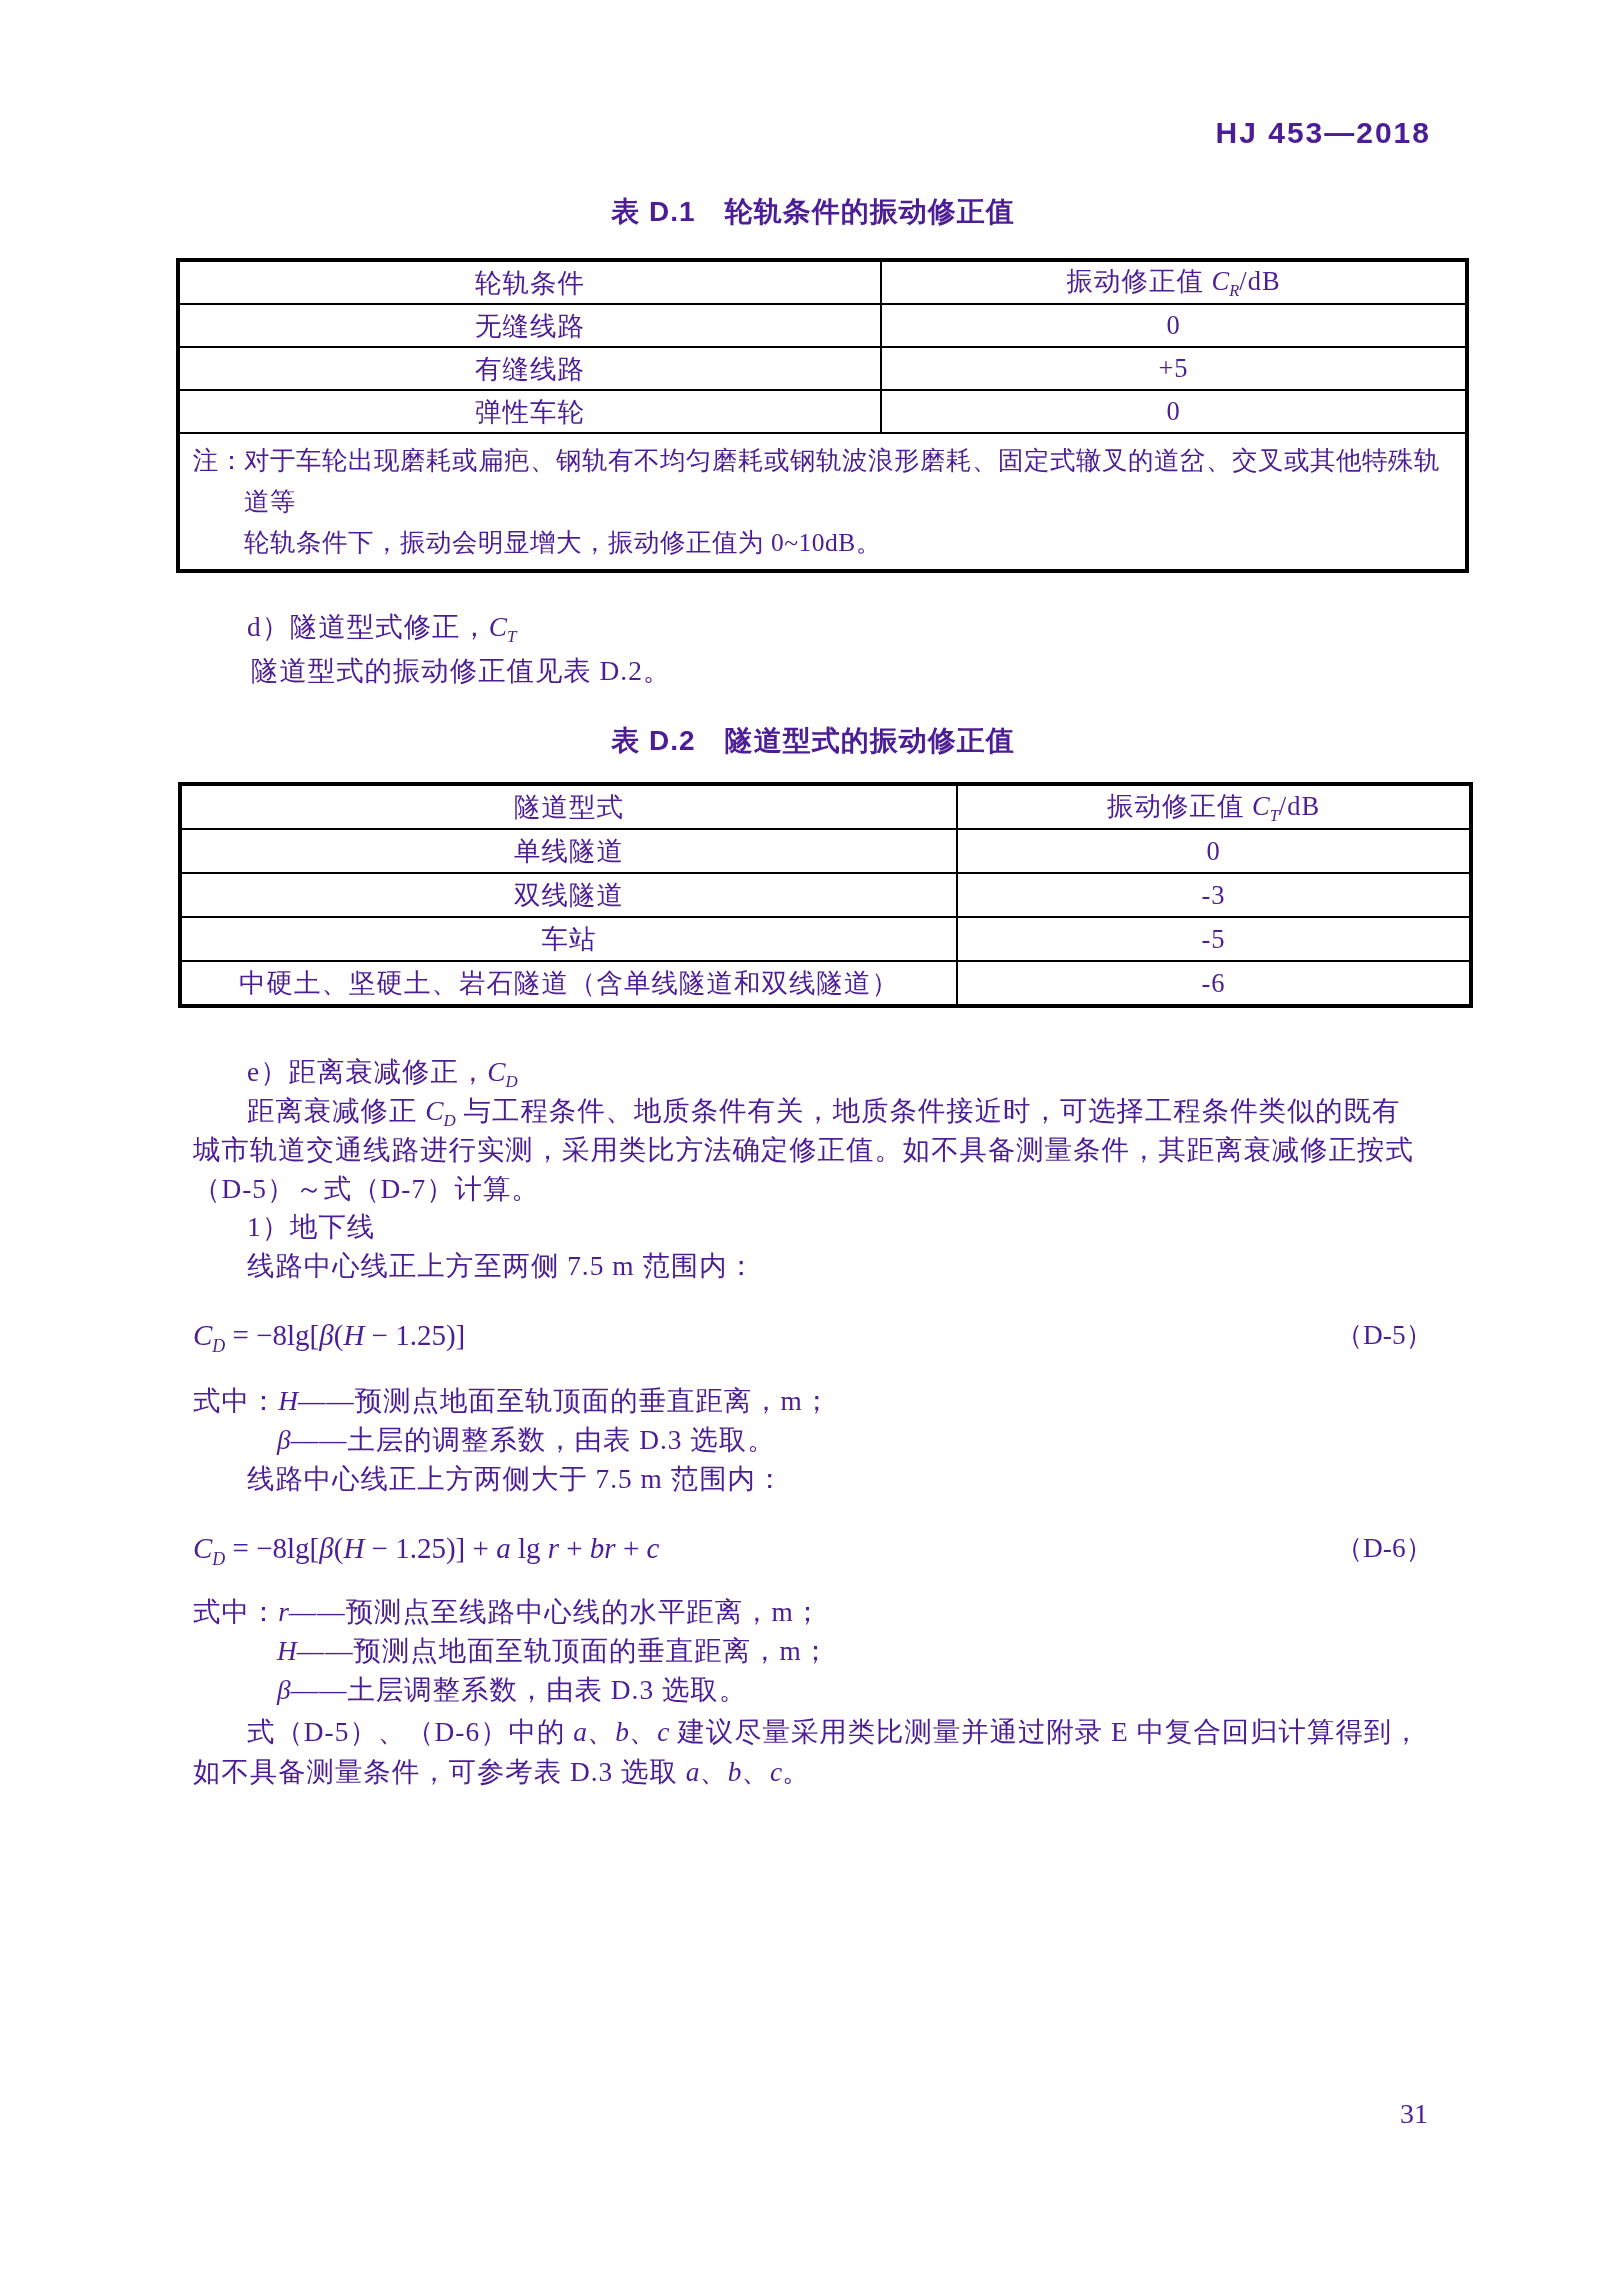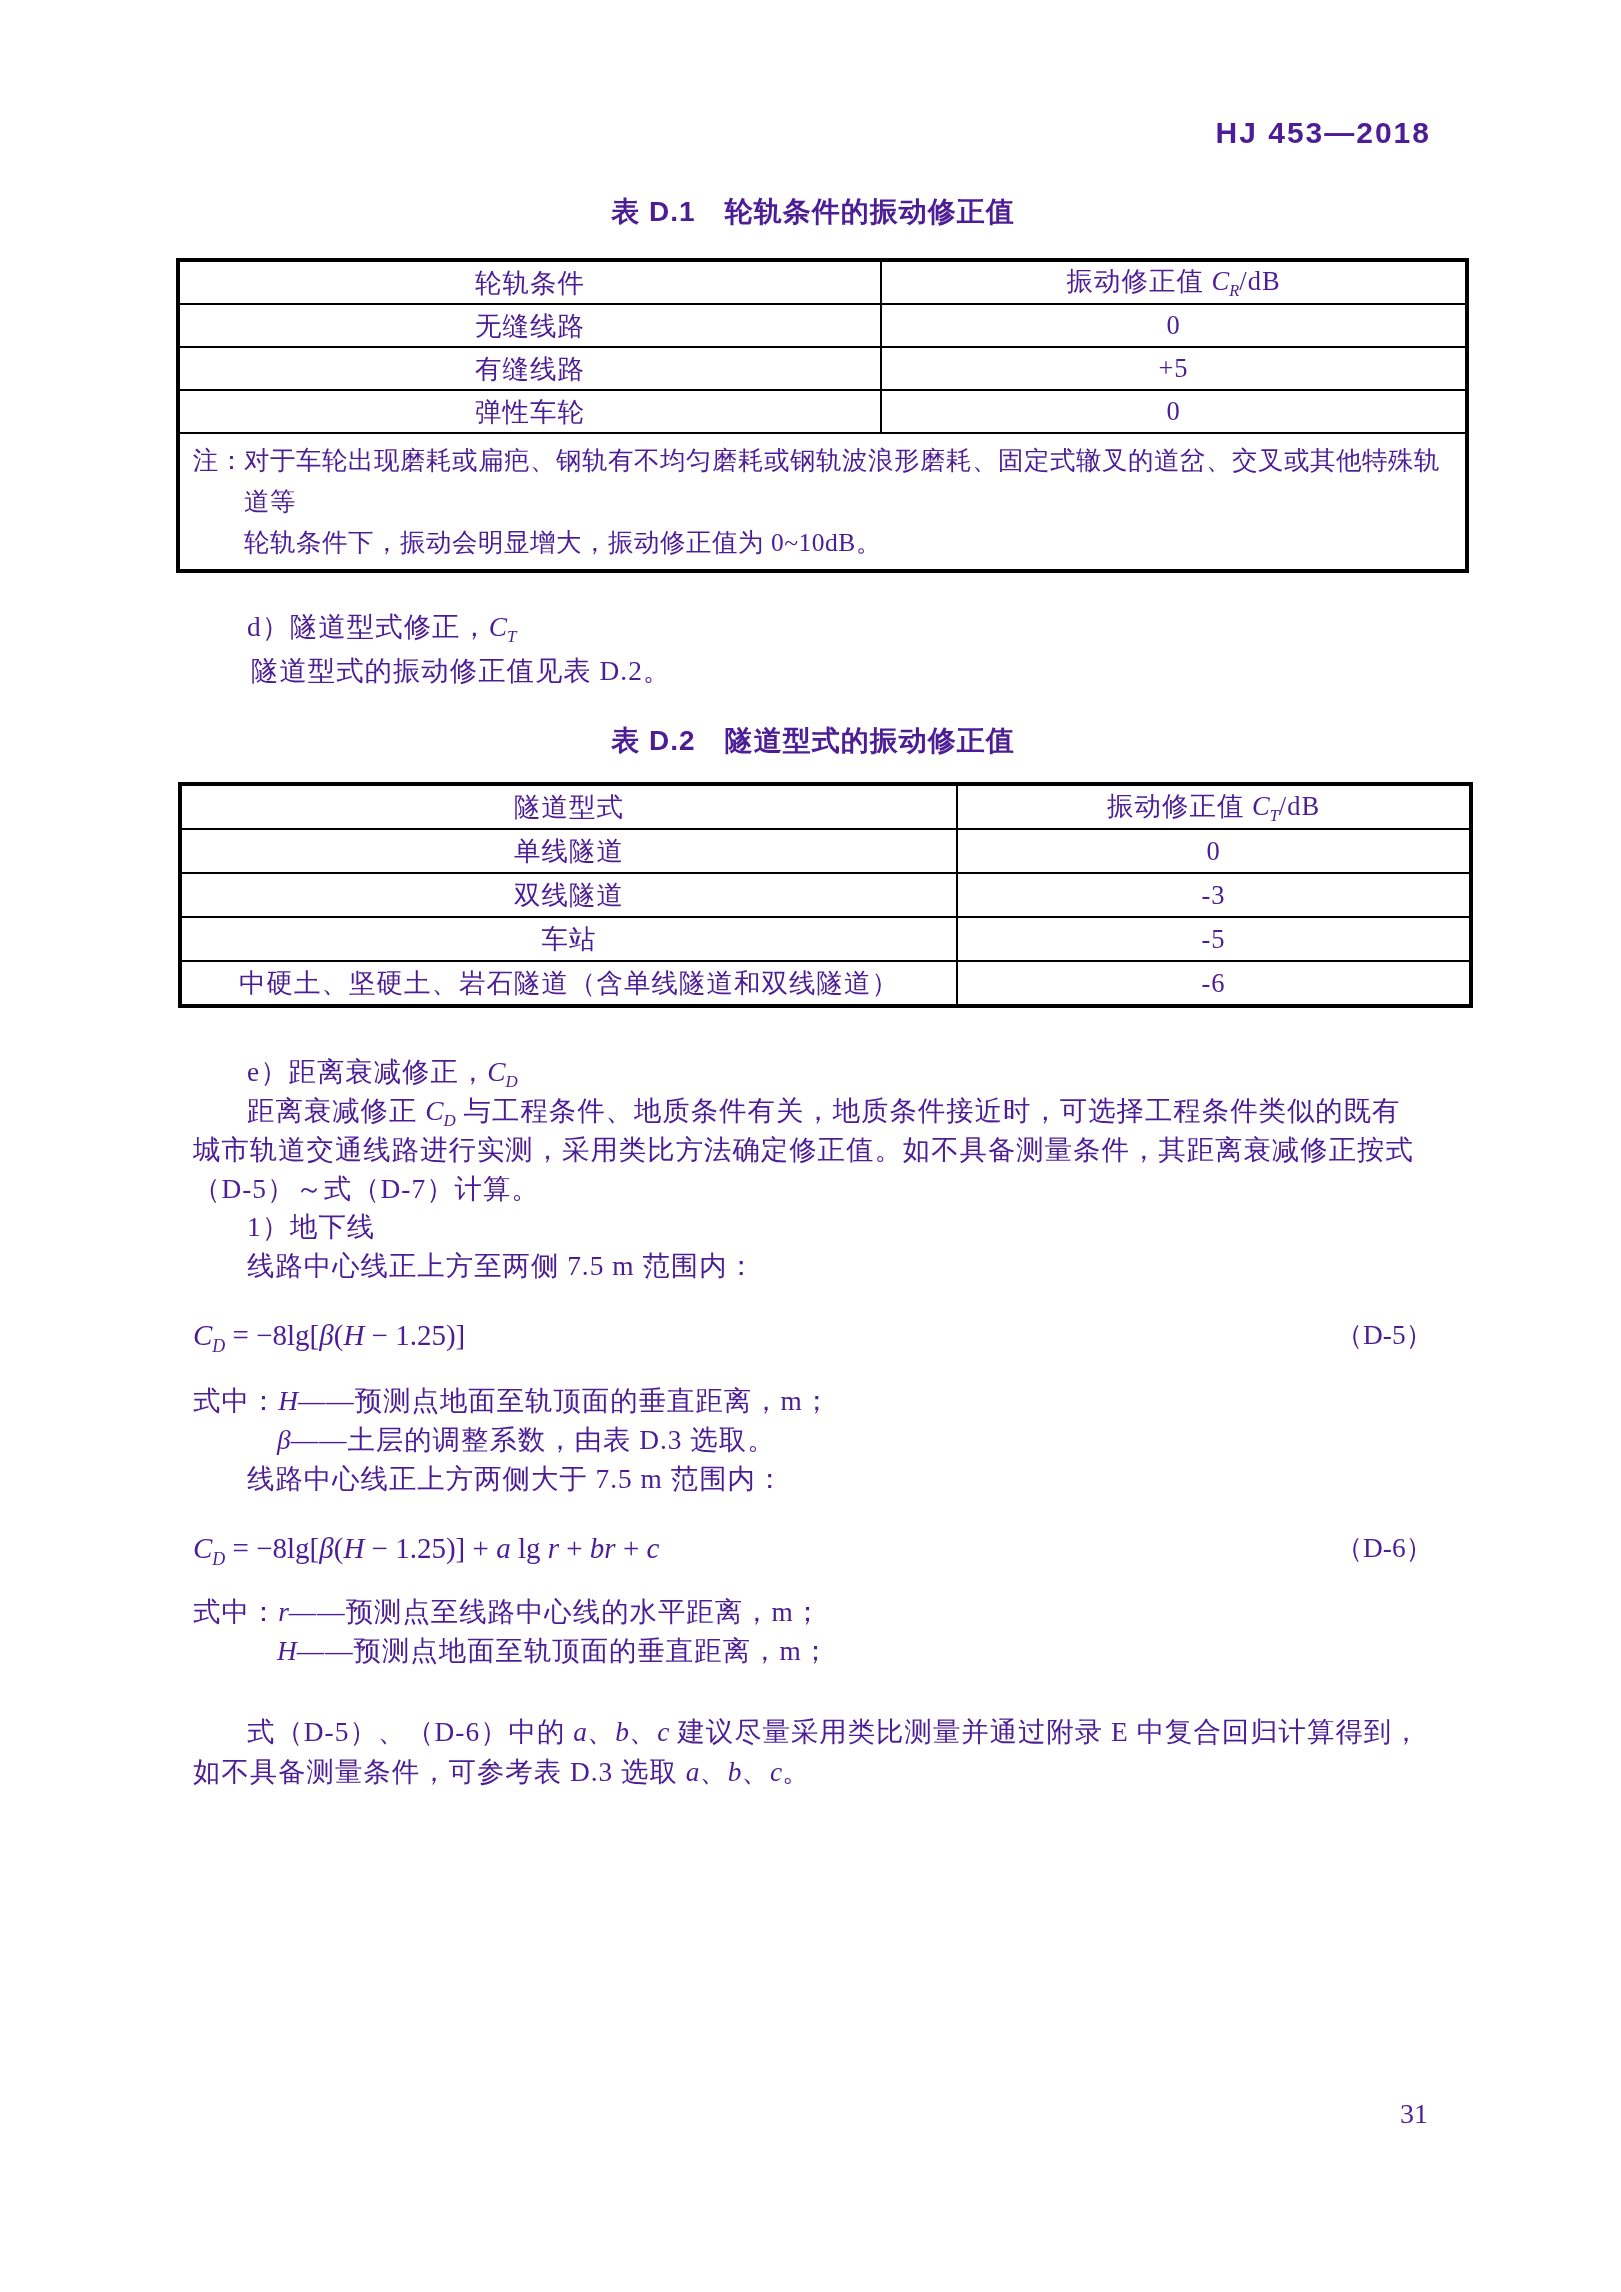--- a/index.html
+++ b/index.html
@@ -193,20 +193,21 @@
 
   <div class="line" style="left:247px;top:1460px">线路中心线正上方两侧大于 7.5 m 范围内：</div>
 
   <div class="formula-row" style="top:1527px">
     <span><span class="vi">C</span><sub class="vi">D</sub><span> = −8lg[</span><span class="vi">β</span><span>(</span><span class="vi">H</span><span> − 1.25</span><span>)]</span><span> + </span><span class="vi">a</span><span> lg </span><span class="vi">r</span><span> + </span><span class="vi">b</span><span class="vi">r</span><span> + </span><span class="vi">c</span></span>
     <span class="formula-label">（D-6）</span>
   </div>
 
   <div class="line" style="left:193px;top:1593px"><span>式中：</span><span class="vi">r</span><span>——</span><span>预测点至线路中心线的水平距离，m；</span></div>
   <div class="line" style="left:277px;top:1632px"><span class="vi">H</span><span>——</span><span>预测点地面至轨顶面的垂直距离，m；</span></div>
+  <div class="line" style="left:277px;top:1671px"><span class="vi">β</span><span>——</span><span>土层调整系数，由表 D.3 选取。</span></div>
 
   <div class="line" style="left:247px;top:1713px"><span>式（D-5）、（D-6）中的 </span><span class="vi">a</span><span>、</span><span class="vi">b</span><span>、</span><span class="vi">c</span><span> 建议尽量采用类比测量并通过附录 E 中复合回归计算得到，</span></div>
   <div class="line" style="left:193px;top:1753px"><span>如不具备测量条件，可参考表 D.3 选取 </span><span class="vi">a</span><span>、</span><span class="vi">b</span><span>、</span><span class="vi">c</span><span>。</span></div>
 
   <div class="page-number">31</div>
 
 </div>
 
 
 </body></html>

